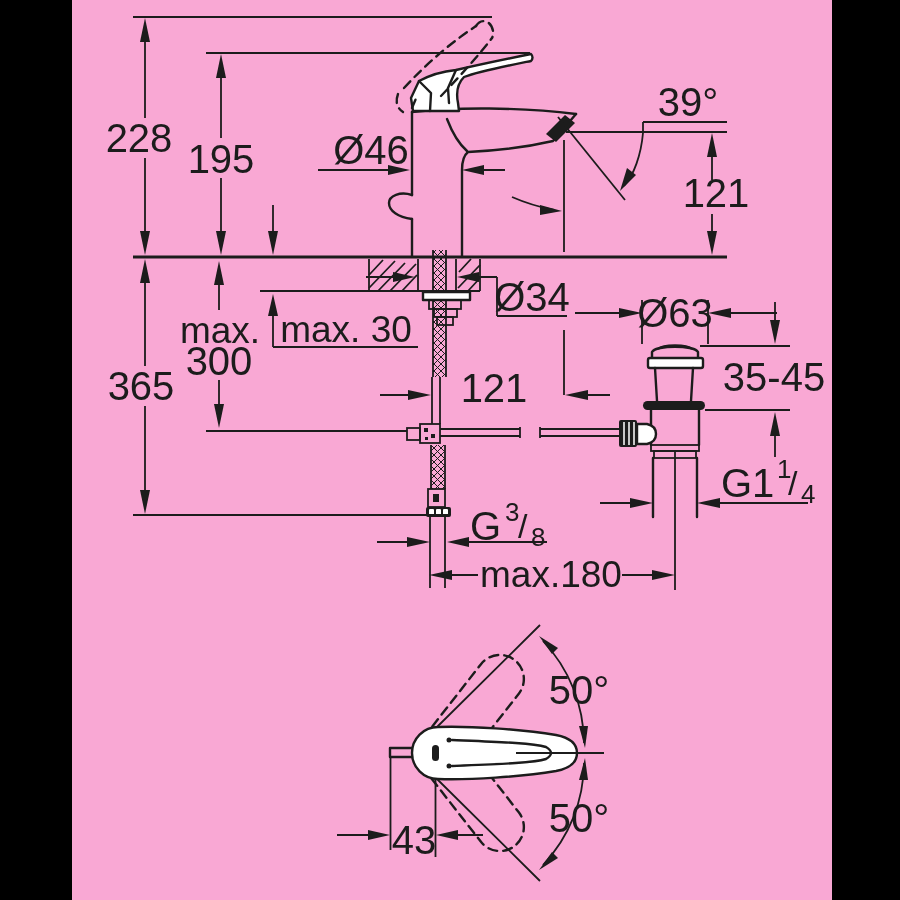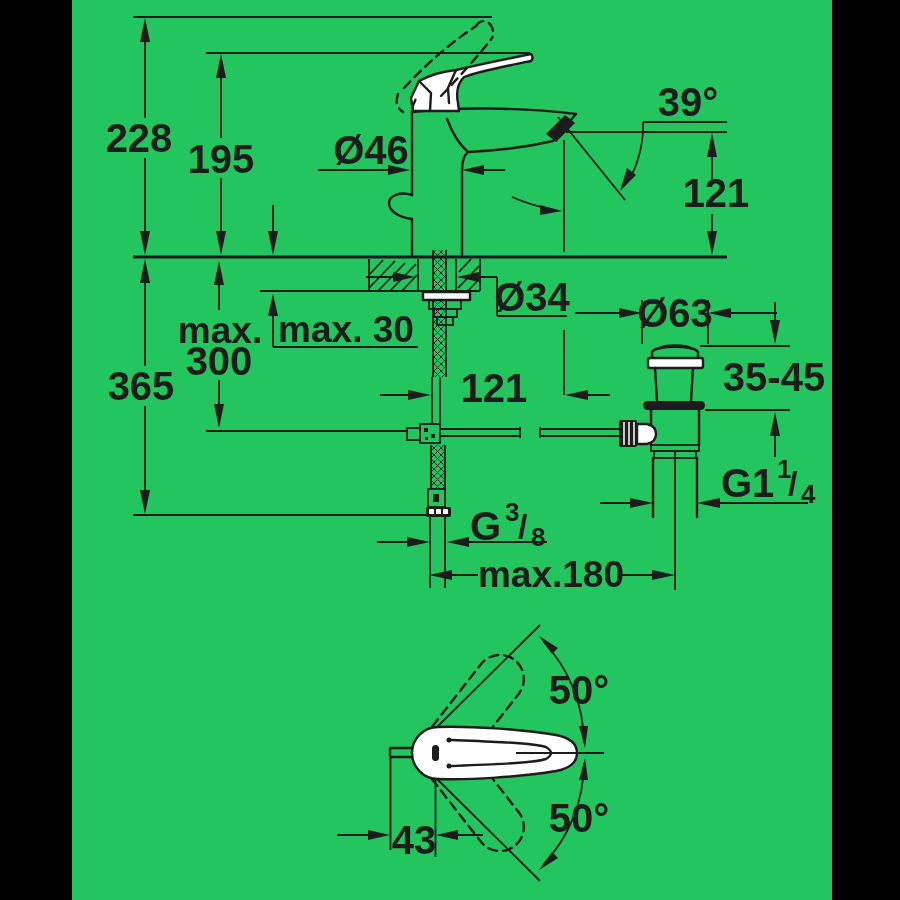--- a/index.html
+++ b/index.html
@@ -1,18 +1,18 @@
 <!DOCTYPE html>
 <html><head>
 <meta charset="utf-8">
 <style>
   html,body{margin:0;padding:0;background:#888;}
   .stage{
-    position:relative;width:900px;height:900px;background:#22c55e;
-    overflow:hidden;font-family:"Liberation Sans", sans-serif;font-weight:bold;
+    position:relative;width:900px;height:900px;background:#f9a8d4;
+    overflow:hidden;font-family:"Liberation Sans", sans-serif;
   }
   .bar{position:absolute;top:0;height:900px;background:#000;}
   .bar.left{left:0;width:72px;}
   .bar.right{left:832px;width:68px;}
   svg{position:absolute;left:0;top:0;}
   .ln{stroke:#1c1c1c;stroke-width:1.8;fill:none;stroke-linecap:butt;}
   .ln3{stroke:#1c1c1c;stroke-width:3;fill:none;}
   .out{stroke:#1c1c1c;stroke-width:2.4;fill:none;stroke-linejoin:round;stroke-linecap:round;}
   .outw{stroke:#1c1c1c;stroke-width:2.4;fill:#fff;stroke-linejoin:round;}
   .dash{stroke:#1c1c1c;stroke-width:2.4;fill:none;stroke-dasharray:9 6;stroke-linecap:round;}

